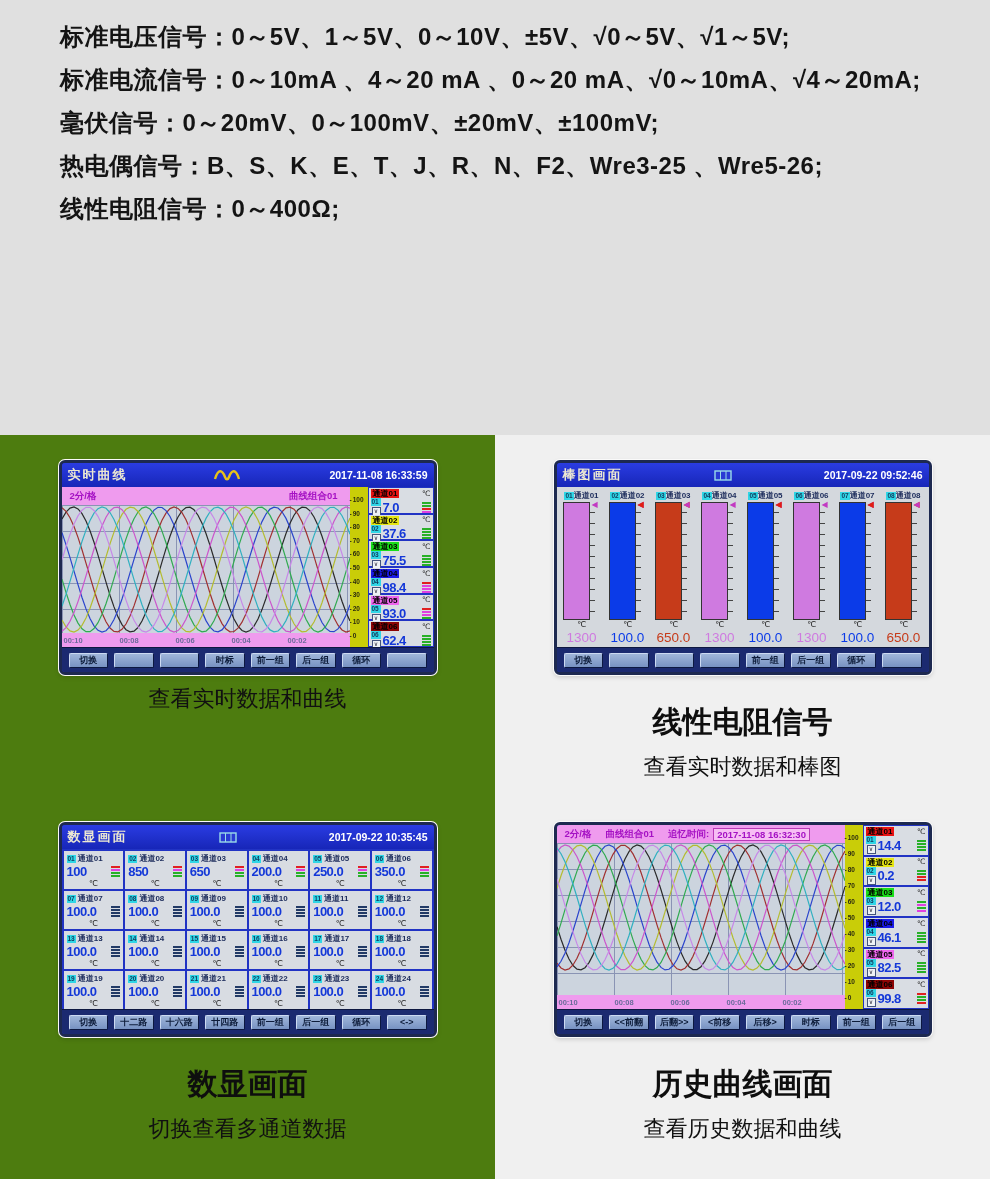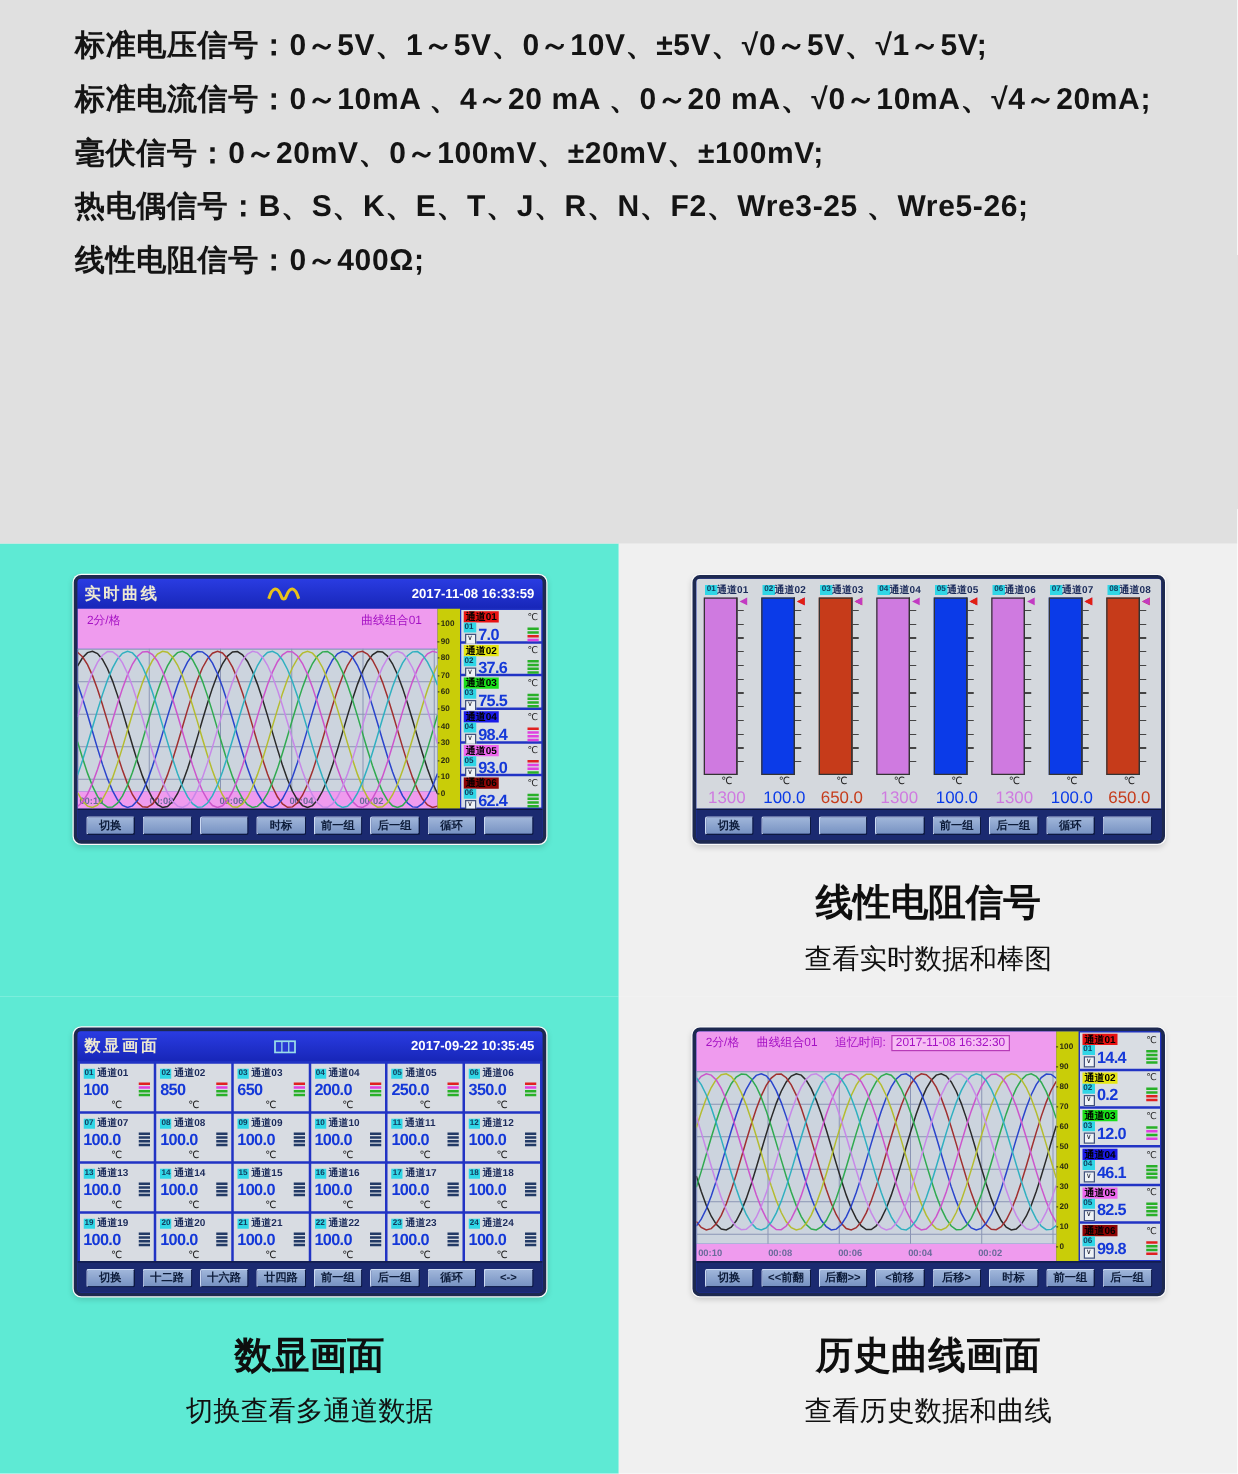--- a/index.html
+++ b/index.html
@@ -7,38 +7,38 @@
   .page{width:990px;height:1179px;overflow:hidden;position:relative;}
 
   
   .top-section{height:435px;background:#e0e0e0;box-sizing:border-box;padding-top:24px;overflow:hidden;}
   .spec-line{margin:0 0 17px 60px;font-size:24px;line-height:26px;color:#141414;font-weight:600;letter-spacing:.5px;}
   .heading{margin:54px 0 0 0;text-align:center;font-size:38px;font-weight:bold;color:#0c0c0c;letter-spacing:1px;}
 
   
   .quad{display:grid;grid-template-columns:495px 495px;grid-template-rows:362px 382px;}
   .q{box-sizing:border-box;overflow:hidden;}
-  .q.left{background:#5eead4;}
+  .q.left{background:#4d7c0f;}
   .q.right{background:#f0f0f0;}
 
   .cap-title{margin:27px 0 0;text-align:center;font-size:30px;font-weight:bold;color:#0e0e0e;}
   .cap-sub{margin:9px 0 0;text-align:center;font-size:22px;color:#111;}
 
   
   .screen{width:378px;height:215px;margin:25px auto 0;border:3px solid #1d2950;border-radius:6px;
           background:#2133c4;box-sizing:border-box;overflow:hidden;display:flex;flex-direction:column;
           box-shadow:0 0 0 1px #fafafa,0 2px 5px rgba(0,0,0,.18);}
   .titlebar{height:24px;flex:none;background:linear-gradient(#2a3ce2,#1726b8);display:flex;align-items:center;padding:0 6px;}
   .scr-title{font-size:13px;font-weight:bold;color:#ece8d2;letter-spacing:2px;}
   .title-mid{flex:1;display:flex;justify-content:center;}
   .scr-date{font-size:10.5px;font-weight:bold;color:#fff;}
 
   .main{flex:1;display:flex;min-height:0;}
   .chartcol{width:288px;flex:none;display:flex;flex-direction:column;}
-  .infobar{height:18px;flex:none;background:#ef9bee;display:flex;align-items:center;font-size:9.5px;font-weight:normal;color:#a511c4;padding:0 12px 14px 8px;}
+  .infobar{height:18px;flex:none;background:#ef9bee;display:flex;align-items:center;font-size:9.5px;font-weight:bold;color:#a511c4;padding:0 12px 0 8px;}
   .infobar.spread{justify-content:space-between;}
   .infobar .gap{margin-left:14px;}
   .recall-box{margin-left:4px;border:1px solid #b83ab8;background:#f7bdf4;padding:0 3px;color:#a511c4;}
   .chart{flex:1;position:relative;background:#ccd4de;
          background-image:linear-gradient(#8a94b4 1px,transparent 1px),linear-gradient(90deg,#8a94b4 1px,transparent 1px);
          background-size:100% 26px,57px 100%;}
   .chart svg{position:absolute;left:0;top:0;}
   .timebar{height:14px;flex:none;background:#ef9bee;display:flex;align-items:center;padding-left:2px;}
   .timebar span{width:56px;flex:none;font-size:7.5px;font-weight:bold;color:#6b6b9b;}
 
@@ -292,24 +292,36 @@
         <button>切换</button>
             <button></button>
             <button></button>
             <button>时标</button>
             <button>前一组</button>
             <button>后一组</button>
             <button>循环</button>
             <button></button>
           </div>
       </div>
+      <p class="cap-sub">查看实时数据和曲线</p>
     </div>
 
     <div class="q right">
       <div class="screen">
+        <div class="titlebar">
+          <span class="scr-title">棒图画面</span>
+          <span class="title-mid">
+            <svg class="table-icon" width="18" height="11" viewBox="0 0 18 11">
+              <rect x="1" y="1" width="16" height="9" fill="#2a3ad4" stroke="#9adce8" stroke-width="1.4"></rect>
+              <line x1="6.5" y1="1" x2="6.5" y2="10" stroke="#9adce8" stroke-width="1"></line>
+              <line x1="12" y1="1" x2="12" y2="10" stroke="#9adce8" stroke-width="1"></line>
+            </svg>
+          </span>
+          <span class="scr-date">2017-09-22 09:52:46</span>
+        </div>
         <div class="barchart">
 
         <div class="barcol">
             <div class="barlabel">
               <span class="numbox">01</span>
               <span class="lbl">通道01</span>
             </div>
             <div class="barwrap">
               <div class="barfill" style="background: rgb(207, 122, 224);"></div>
               <div class="ruler"></div>

